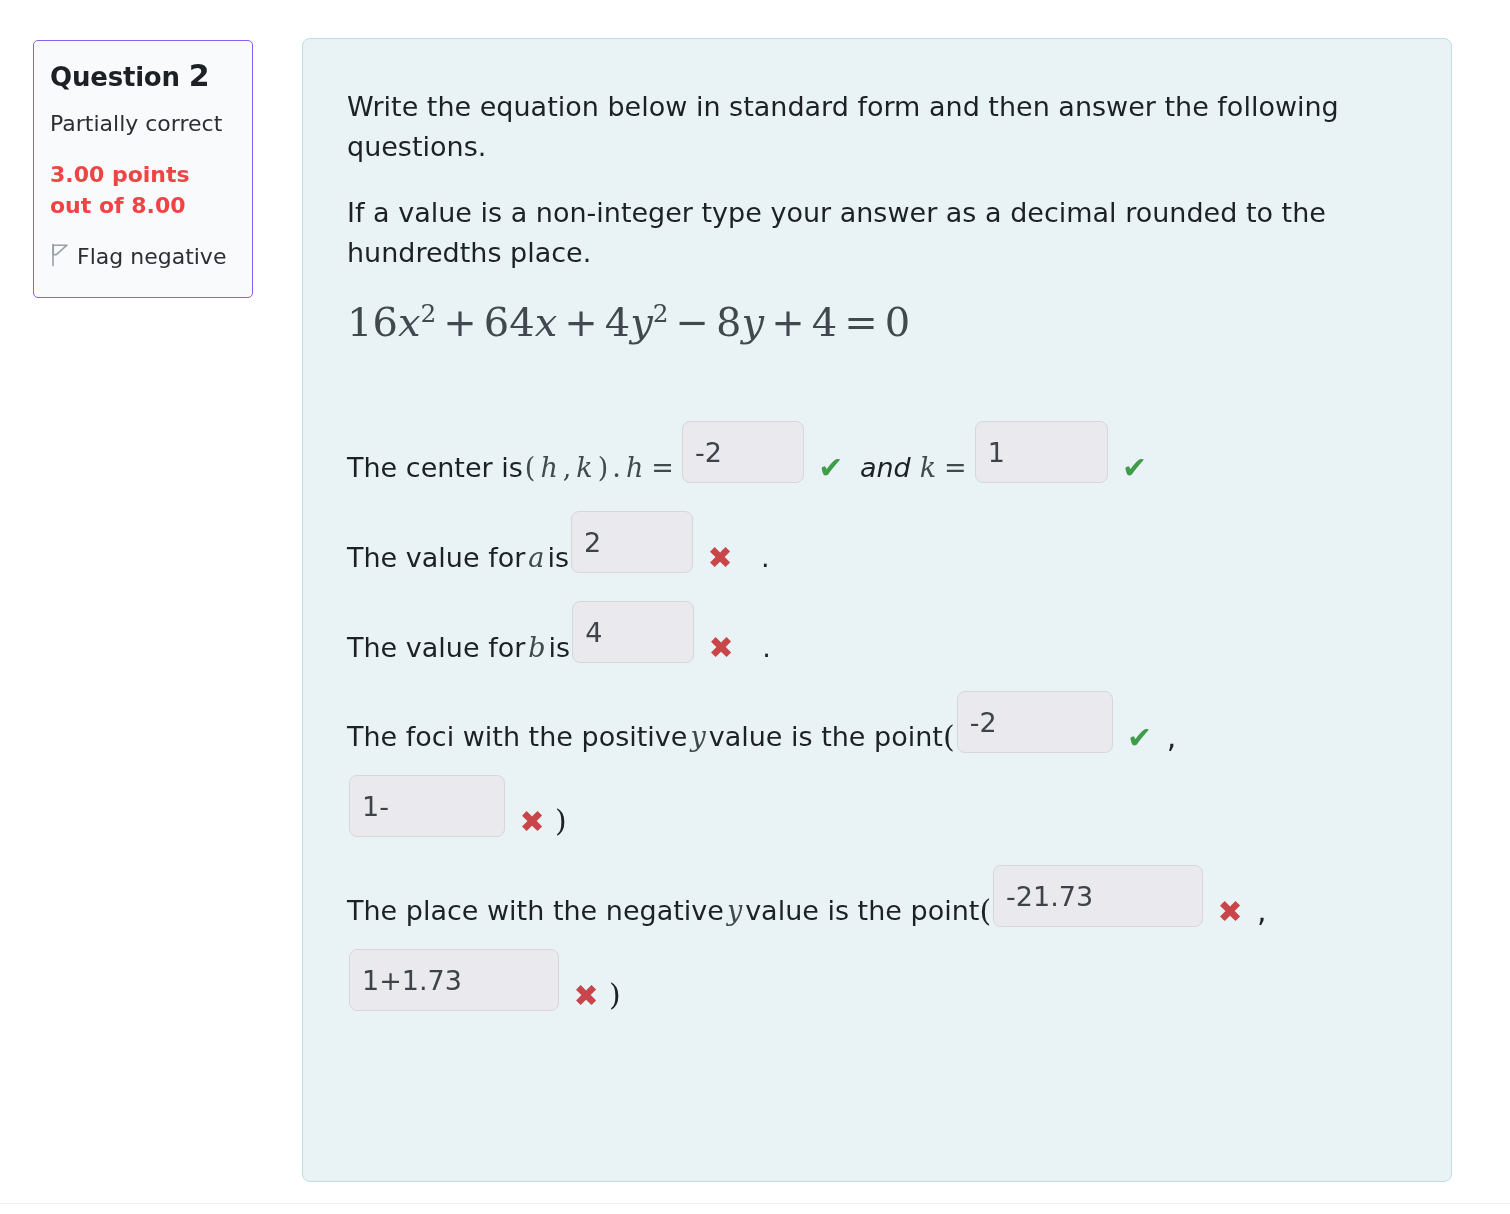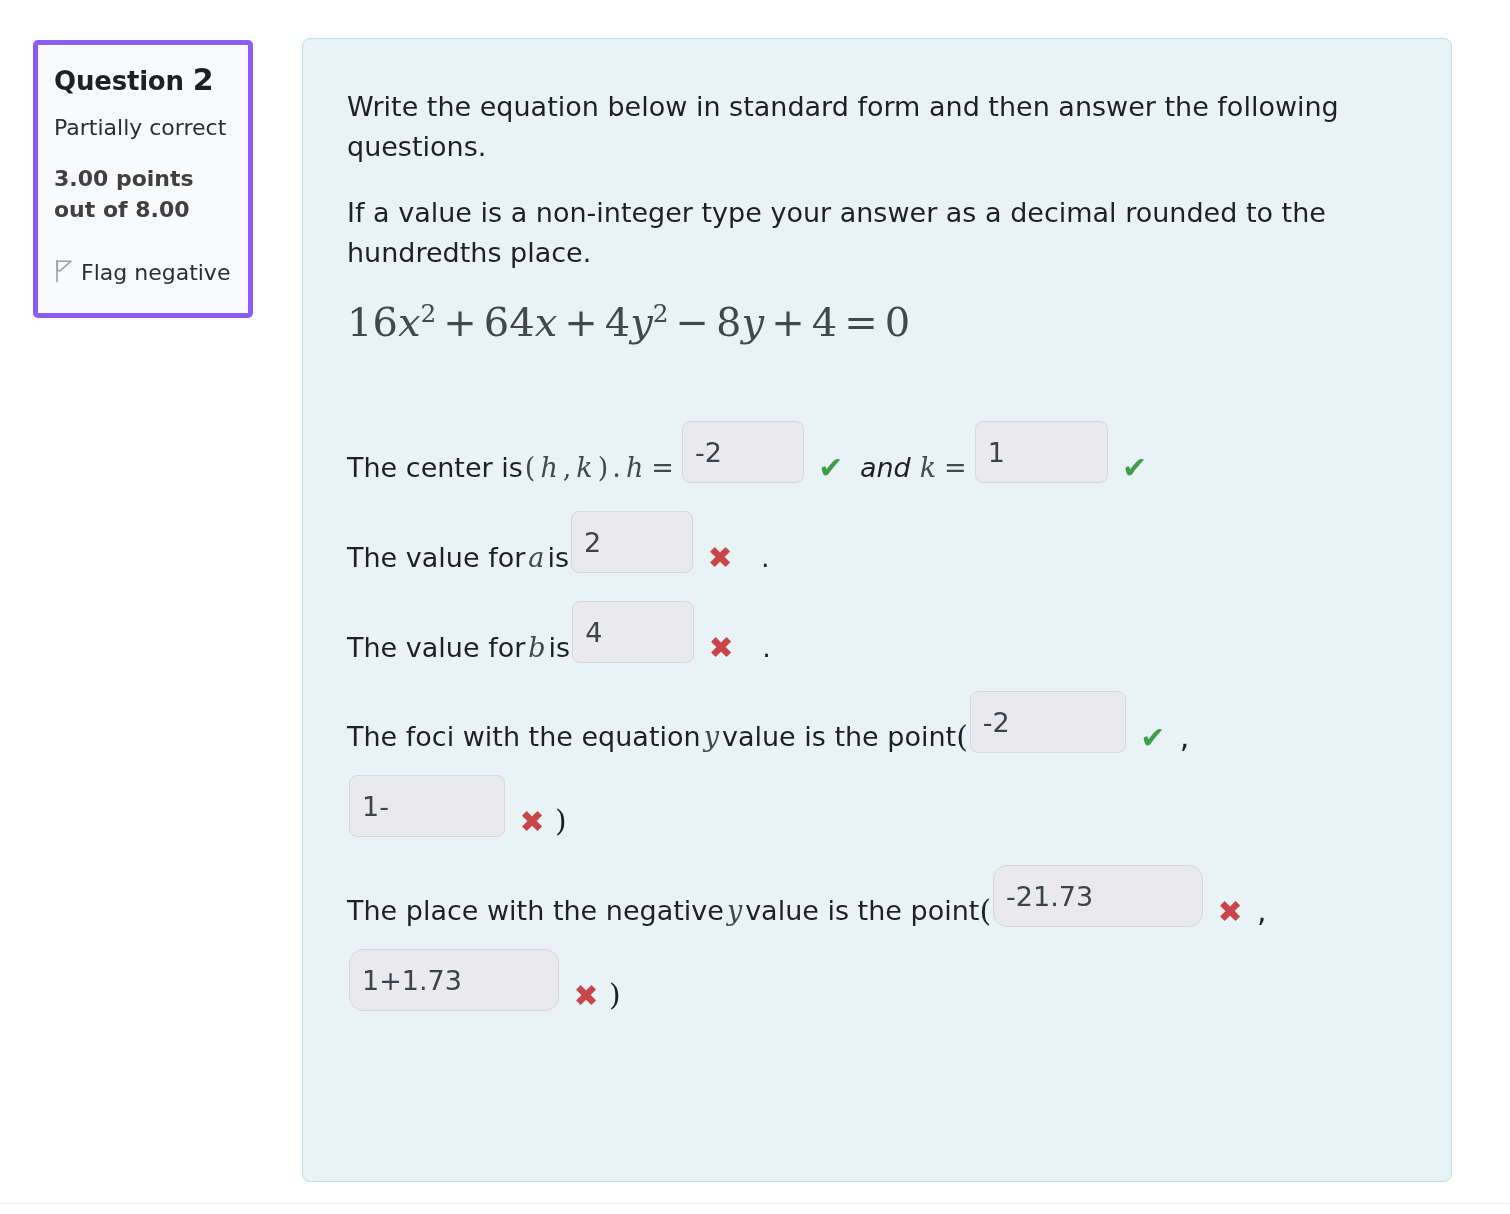--- a/index.html
+++ b/index.html
@@ -16,21 +16,21 @@
   }
 
   
   #info-box {
     position: absolute;
     left: 33px;
     top: 40px;
     width: 220px;
     box-sizing: border-box;
     background: #f9fafb;
-    border: 5px solid #8b5cf6;
+    border: 1px solid #8b5cf6;
     border-radius: 5px;
     padding: 18px 16px 22px 16px;
   }
   #info-box .q-title {
     font-size: 26px;
     font-weight: bold;
     color: #1d2125;
     letter-spacing: -0.2px;
     margin: 0 0 14px 0;
     line-height: 1.15;
@@ -42,23 +42,23 @@
   #info-box .q-state {
     font-size: 22px;
     color: #2b2f33;
     line-height: 1.42;
     margin-bottom: 20px;
     font-weight: normal;
   }
   #info-box .q-grade {
     font-size: 22px;
     font-weight: bold;
-    color: #404040;
+    color: #ef4444;
     line-height: 1.42;
-    margin-bottom: 32px;
+    margin-bottom: 20px;
   }
   #info-box .q-flag {
     font-size: 22px;
     color: #2b2f33;
     line-height: 1.42;
     display: block;
     text-decoration: none;
   }
   #info-box .q-flag .flag-icon {
     display: inline-block;
@@ -156,21 +156,21 @@
     font-size: 27px;
     font-family: "DejaVu Sans", "Liberation Sans", sans-serif;
     padding: 0 12px;
     line-height: 60px;
     outline: none;
     margin: 0 2px;
   }
   .ansbox.w-narrow { width: 122px; }
   .ansbox.w-mid    { width: 133px; }
   .ansbox.w-wide   { width: 156px; }
-  .ansbox.w-xwide  { width: 210px; border-radius: 14px; }
+  .ansbox.w-xwide  { width: 210px; }
 
   .mark {
     display: inline-block;
     width: 34px;
     text-align: center;
     font-size: 30px;
     font-weight: bold;
     margin: 0 6px 0 8px;
     line-height: 1;
   }
@@ -258,21 +258,21 @@
       <span class="mvar">b</span>
       <span>is</span>
     </span>
     <input class="ansbox w-narrow" type="text" value="4" style="">
     <span class="mark wrong">✖</span>
     <span class="period-mark">.</span>
   </div>
 
   <div class="ans-row">
     <span class="seg">
-      <span>The foci with the equation</span>
+      <span>The foci with the positive</span>
       <span class="mvar">y</span>
       <span>value is the point</span>
       <span class="paren">(</span>
     </span>
     <input class="ansbox w-wide" type="text" value="-2" style="">
     <span class="mark correct">✔</span>
     <span class="comma-mark">,</span>
     <span style="flex-basis:100%; height:22px;"></span>
     <input class="ansbox w-wide" type="text" value="1-" style="">
     <span class="mark wrong">✖</span>

